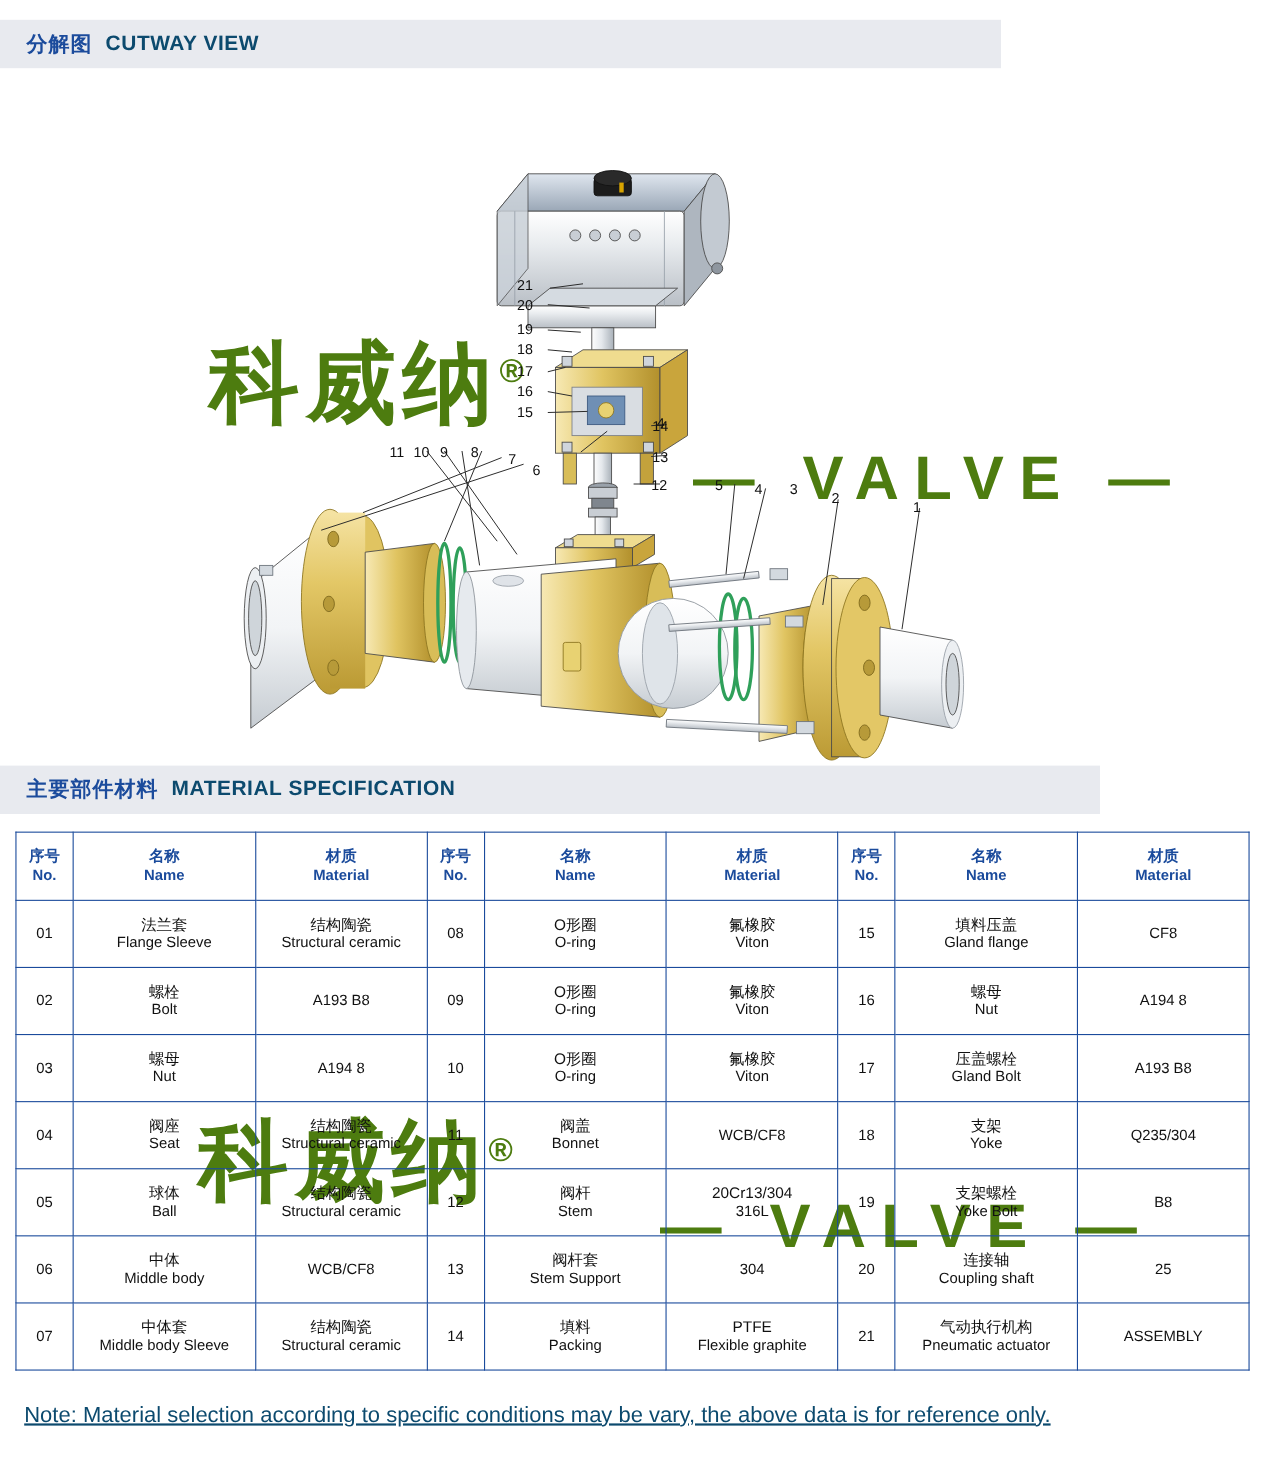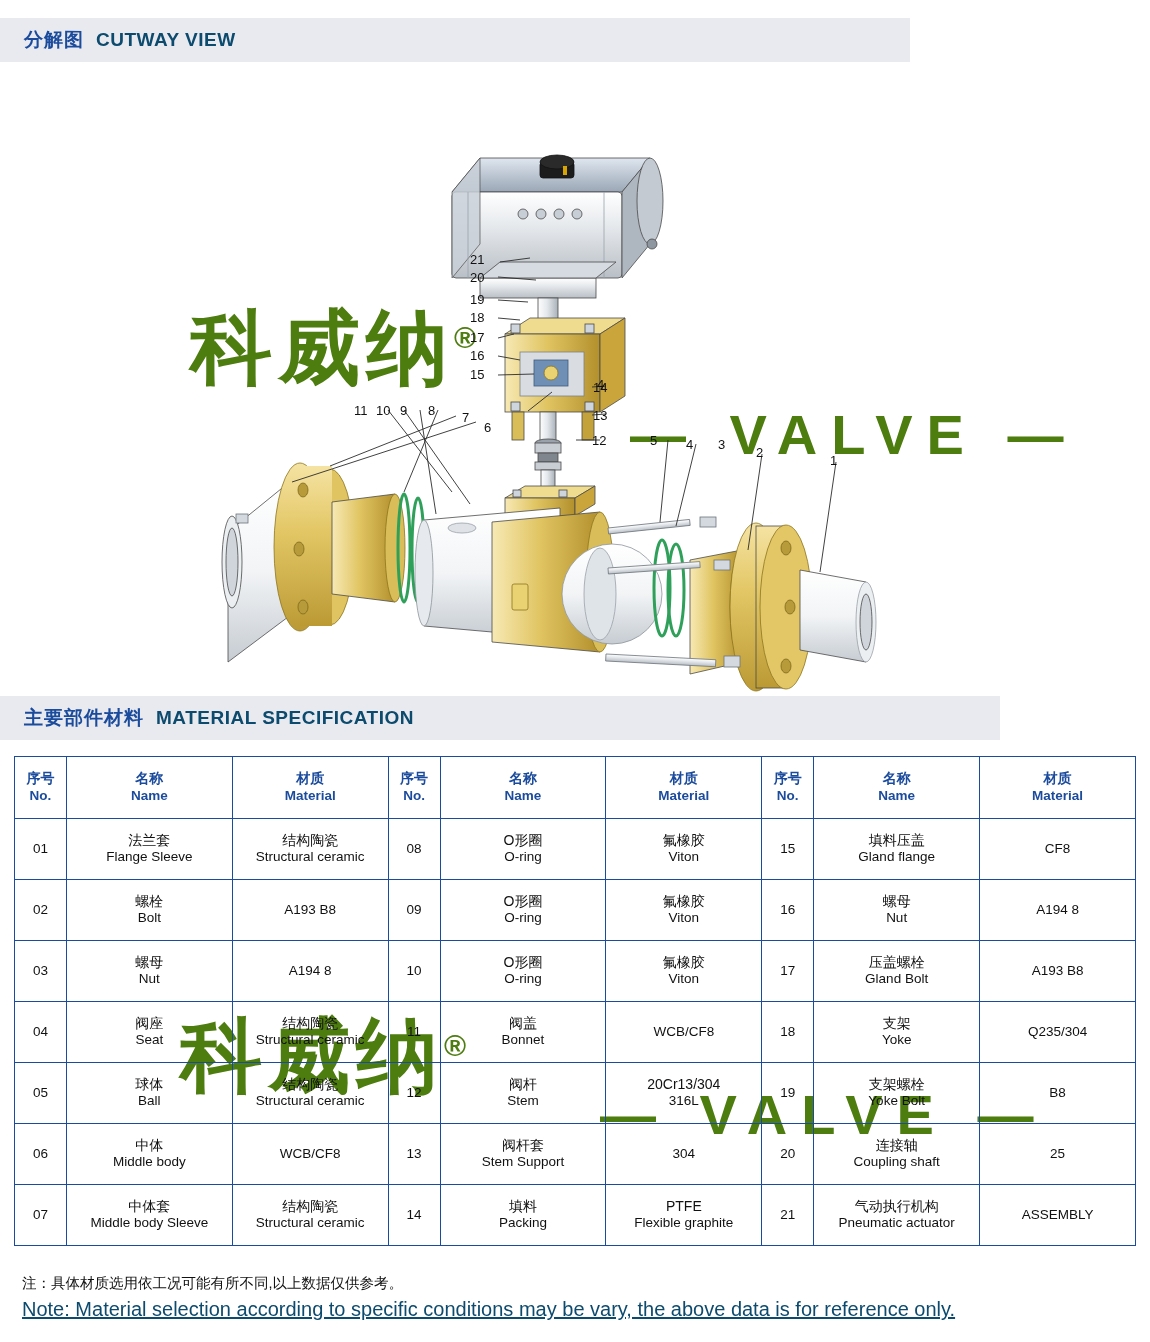--- a/index.html
+++ b/index.html
@@ -594,15 +594,14 @@
           <span class="cell-en">Pneumatic actuator</span>
         </td>
       <td>
           <span class="cell-en">ASSEMBLY</span>
         </td>
     </tr>
   </tbody>
 </table>
 
 <div id="notes">
-  <div class="note-cn">注：具体材质选用依工况可能有所不同,以上数据仅供参考。</div>
   <div class="note-en">Note: Material selection according to specific conditions may be vary, the above data is for reference only.</div>
 </div>
 
 </body></html>

